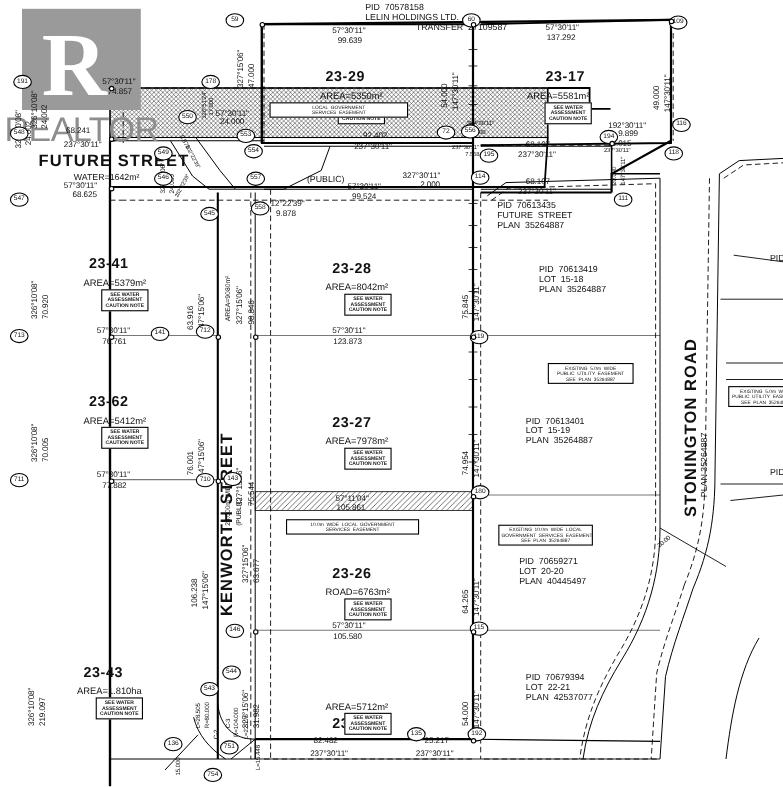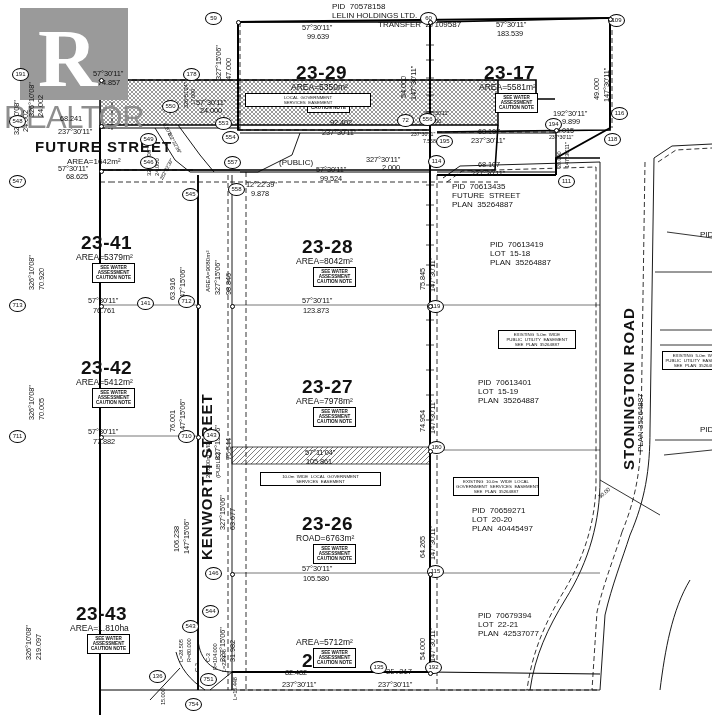--- a/index.html
+++ b/index.html
@@ -1,21 +1,21 @@
 <!DOCTYPE html>
 <html><head>
 <meta charset="utf-8">
 <style>
   html,body{margin:0;padding:0;background:#fff;}
   body{width:712px;height:715px;overflow:hidden;
        font-family:"Liberation Sans",sans-serif;color:#111;}
   #plan{position:relative;width:712px;height:715px;background:#ffffff;}
 
   
-  .lotno{position:absolute;font-size:19px;font-weight:700;letter-spacing:.5px;
+  .lotno{position:absolute;font-size:13px;font-weight:700;letter-spacing:.5px;
          white-space:nowrap;}
   .area{position:absolute;font-size:8.5px;white-space:nowrap;}
   .dim{position:absolute;font-size:7.4px;white-space:nowrap;letter-spacing:-.1px;}
   .bear{position:absolute;font-size:7.4px;white-space:nowrap;letter-spacing:-.1px;}
   .pid{position:absolute;font-size:8px;line-height:9.5px;white-space:pre;}
   .stname{position:absolute;font-size:15px;font-weight:700;letter-spacing:1px;
           white-space:nowrap;}
   .stsub{position:absolute;font-size:8px;white-space:nowrap;}
   .hdr{position:absolute;font-size:8px;line-height:9.6px;white-space:pre;}
 
@@ -190,21 +190,21 @@
   <div class="hdr" style="left:332px;top:2px;">PID  70578158</div>
   <div class="hdr" style="left:332px;top:11px;">LELIN HOLDINGS LTD.</div>
   <div class="hdr" style="left:378px;top:20px;">TRANSFER  27109587</div>
 
   <div class="lotno" style="left:296px;top:62px;">23-29</div>
   <div class="area" style="left:291px;top:82px;">AREA=5350m²</div>
   <div class="caution" style="left:307px;top:93px;">SEE WATER
 ASSESSMENT
 CAUTION NOTE</div>
 
-  <div class="lotno" style="left:484px;top:62px;">23-17</div>
+  <div class="lotno" style="left:496px;top:62px;">23-17</div>
   <div class="area" style="left:479px;top:82px;">AREA=5581m²</div>
   <div class="caution" style="left:495px;top:93px;">SEE WATER
 ASSESSMENT
 CAUTION NOTE</div>
 
   <div class="lotno" style="left:302px;top:236px;">23-28</div>
   <div class="area" style="left:296px;top:256px;">AREA=8042m²</div>
   <div class="caution" style="left:313px;top:267px;">SEE WATER
 ASSESSMENT
 CAUTION NOTE</div>
@@ -226,34 +226,34 @@
   <div class="caution" style="left:313px;top:648px;">SEE WATER
 ASSESSMENT
 CAUTION NOTE</div>
 
   <div class="lotno" style="left:81px;top:232px;">23-41</div>
   <div class="area" style="left:76px;top:252px;">AREA=5379m²</div>
   <div class="caution" style="left:92px;top:263px;">SEE WATER
 ASSESSMENT
 CAUTION NOTE</div>
 
-  <div class="lotno" style="left:81px;top:357px;">23-42</div>
+  <div class="lotno" style="left:81px;top:357px;">23-62</div>
   <div class="area" style="left:76px;top:377px;">AREA=5412m²</div>
   <div class="caution" style="left:92px;top:388px;">SEE WATER
 ASSESSMENT
 CAUTION NOTE</div>
 
   <div class="lotno" style="left:76px;top:603px;">23-43</div>
   <div class="area" style="left:70px;top:623px;">AREA=1.810ha</div>
   <div class="caution" style="left:87px;top:634px;">SEE WATER
 ASSESSMENT
 CAUTION NOTE</div>
 
   <div class="stname" style="left:35px;top:138px;">FUTURE  STREET</div>
-  <div class="stsub" style="left:67px;top:157px;">AREA=1642m²</div>
+  <div class="stsub" style="left:67px;top:157px;">WATER=1642m²</div>
 
   <div class="stsub" style="left:279px;top:158px;">(PUBLIC)</div>
 
   <div class="stname vt" style="left:198px;top:560px;">KENWORTH  STREET</div>
 
   <div class="stname vt" style="left:620px;top:470px;">STONINGTON  ROAD</div>
   <div class="stsub vt" style="left:636px;top:452px;">PLAN  35264887</div>
 
   <div class="pid" style="left:452px;top:182px;">PID  70613435</div>
   <div class="pid" style="left:452px;top:191px;">FUTURE  STREET</div>
@@ -288,21 +288,21 @@
   <div class="notebox" style="left:453px;top:477px;width:80px;">EXISTING  10.0m  WIDE  LOCAL
 GOVERNMENT  SERVICES  EASEMENT
 SEE  PLAN  35264887</div>
   <div class="notebox" style="left:662px;top:351px;width:62px;">EXISTING  5.0m  WIDE
 PUBLIC  UTILITY  EASEMENT
 SEE  PLAN  35264887</div>
 
   <div class="bear" style="left:302px;top:23px;">57°30'11"</div>
   <div class="dim" style="left:307px;top:32px;">99.639</div>
   <div class="bear" style="left:496px;top:20px;">57°30'11"</div>
-  <div class="dim" style="left:497px;top:29px;">183.539</div>
+  <div class="dim" style="left:497px;top:29px;">137.292</div>
   <div class="bear" style="left:93px;top:69px;">57°30'11"</div>
   <div class="dim" style="left:98px;top:78px;">74.857</div>
 
   <div class="dim" style="left:60px;top:114px;">68.241</div>
   <div class="bear" style="left:58px;top:127px;">237°30'11"</div>
   <div class="bear" style="left:58px;top:164px;">57°30'11"</div>
   <div class="dim" style="left:66px;top:172px;">68.625</div>
   <div class="bear vt" style="left:12px;top:135px;">326°10'08"</div>
   <div class="dim vt" style="left:21px;top:132px;">24.002</div>
   <div class="bear vt" style="left:27px;top:117px;">326°10'08"</div>
@@ -377,21 +377,21 @@
   <div class="dim vt" style="left:214px;top:478px;font-size:6.2px;">(PUBLIC)</div>
 
   <div class="bear" style="left:302px;top:296px;">57°30'11"</div>
   <div class="dim" style="left:303px;top:306px;">123.873</div>
   <div class="bear" style="left:305px;top:448px;">57°11'04"</div>
   <div class="dim" style="left:306px;top:457px;text-align:center;">105.861</div>
   <div class="bear" style="left:302px;top:564px;">57°30'11"</div>
   <div class="dim" style="left:303px;top:574px;">105.580</div>
   <div class="dim" style="left:285px;top:668px;">82.482</div>
   <div class="bear" style="left:282px;top:680px;">237°30'11"</div>
-  <div class="dim" style="left:386px;top:668px;font-family:Liberation Mono, monospace;">25.217</div>
+  <div class="dim" style="left:386px;top:668px;">25.217</div>
   <div class="bear" style="left:378px;top:680px;">237°30'11"</div>
   <div class="bear" style="left:88px;top:296px;">57°30'11"</div>
   <div class="dim" style="left:93px;top:306px;">76.761</div>
   <div class="bear" style="left:88px;top:427px;">57°30'11"</div>
   <div class="dim" style="left:93px;top:437px;">77.882</div>
 
   <div class="bear vt" style="left:27px;top:290px;">326°10'08"</div>
   <div class="dim vt" style="left:37px;top:290px;">70.920</div>
   <div class="bear vt" style="left:27px;top:420px;">326°10'08"</div>
   <div class="dim vt" style="left:37px;top:420px;">70.005</div>

